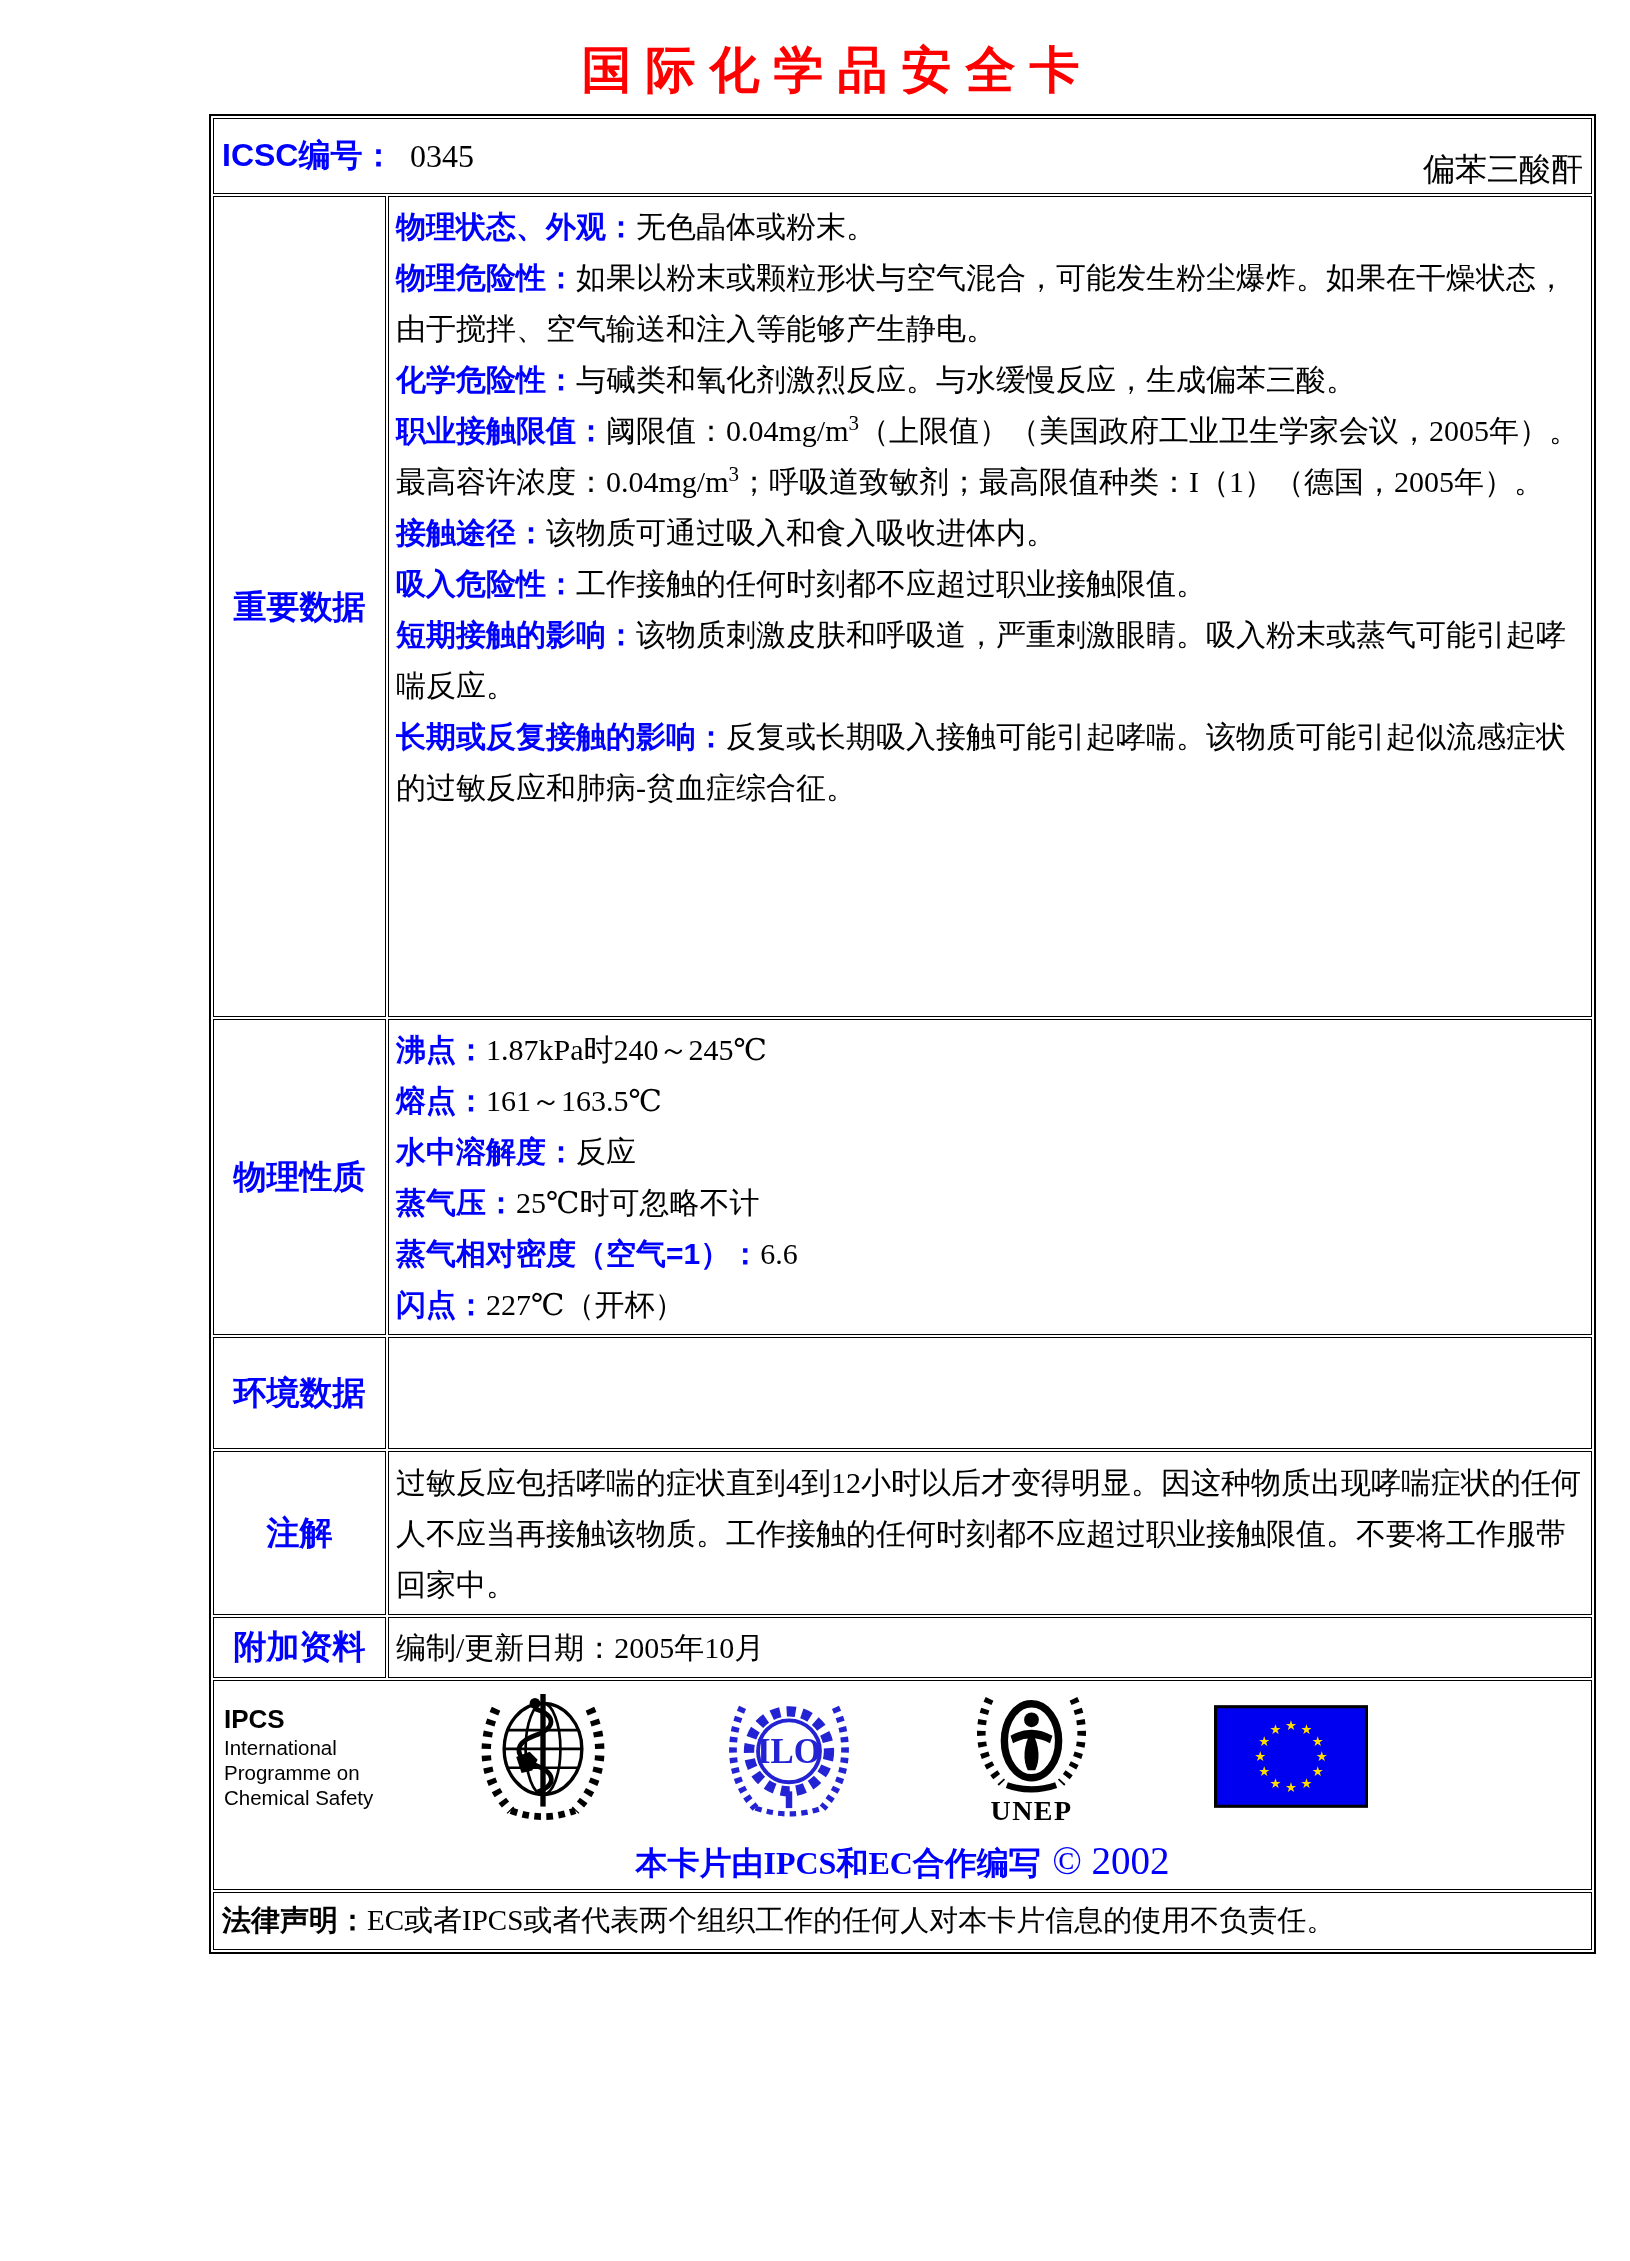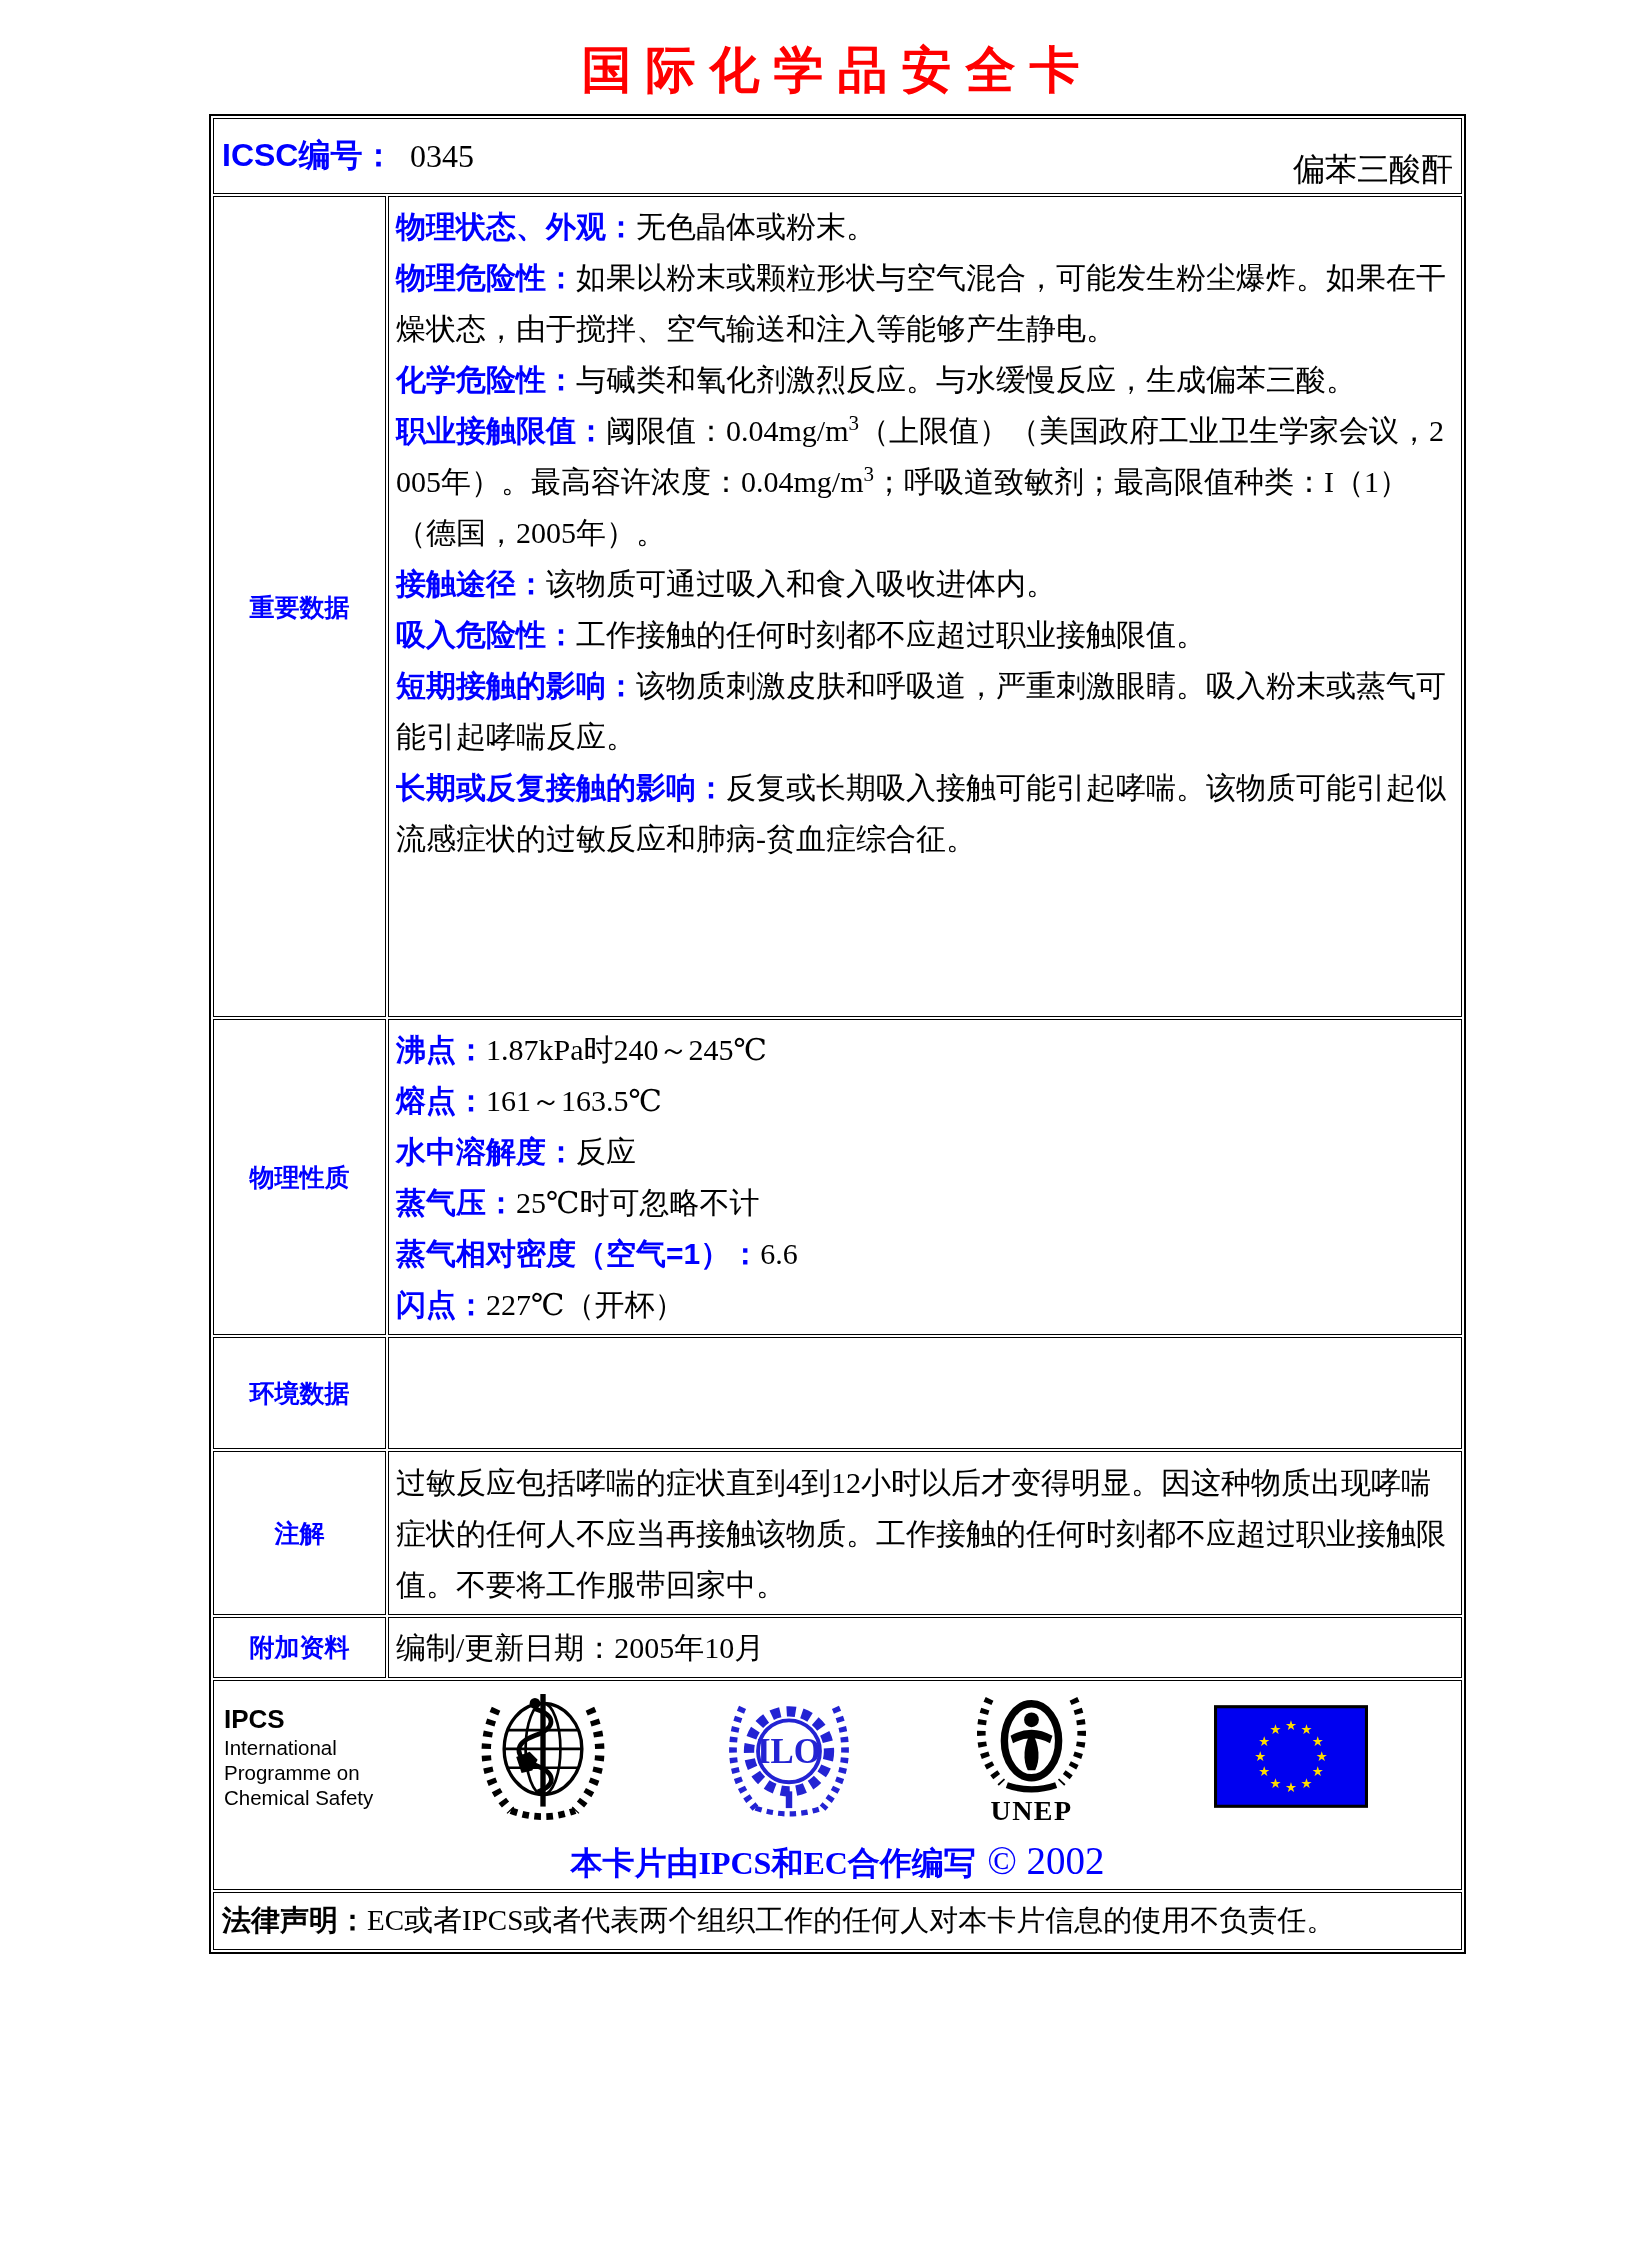--- a/index.html
+++ b/index.html
@@ -5,29 +5,29 @@
   html,body{margin:0;padding:0;background:#ffffff;}
   body{width:1631px;height:2261px;position:relative;color:#000;}
 
   .page-title{
     margin:37px 0 10px 209px;width:1257px;text-align:center;
     font-family:"Liberation Serif","DejaVu Serif",serif;font-weight:bold;
     font-size:50px;letter-spacing:14px;color:#ff0000;white-space:nowrap;
   }
 
   table.card{
-    margin-left:209px;width:1257px;table-layout:fixed;
+    margin-left:209px;width:1387px;table-layout:fixed;
     border-collapse:separate;border-spacing:2.8px;border:2.8px solid #000;background:#fff;
   }
   td{border:1.4px solid #000;box-sizing:border-box;vertical-align:top;background:#fff;}
 
   .label-cell{
     text-align:center;vertical-align:middle;color:#0000ff;
     font-family:"Liberation Sans","DejaVu Sans",sans-serif;
-    font-weight:bold;font-size:25px;line-height:40px;
+    font-weight:bold;font-size:33px;line-height:40px;
   }
 
   .content{
     padding:4.2px 7px 4.2px 7px;
     font-family:"Liberation Serif","DejaVu Serif",serif;
     font-size:30px;line-height:51px;color:#000;
   }
   .content p{margin:0;word-break:break-all;}
   .blue-label{
     color:#0000ff;font-family:"Liberation Sans","DejaVu Sans",sans-serif;

